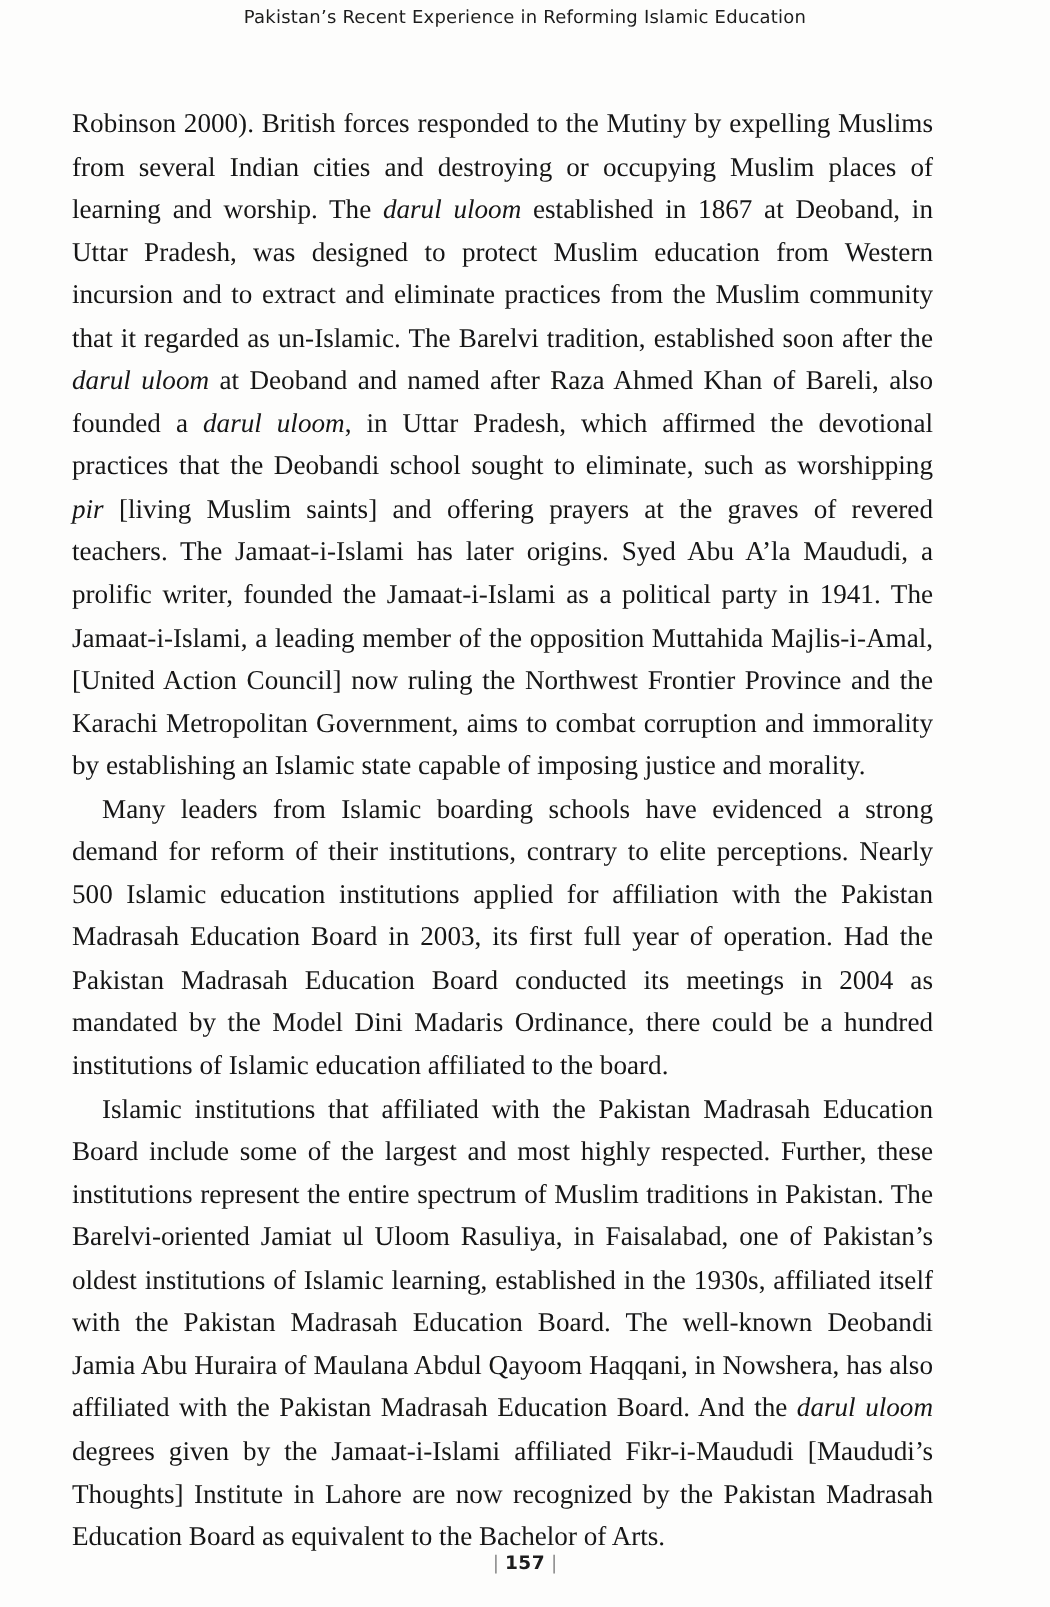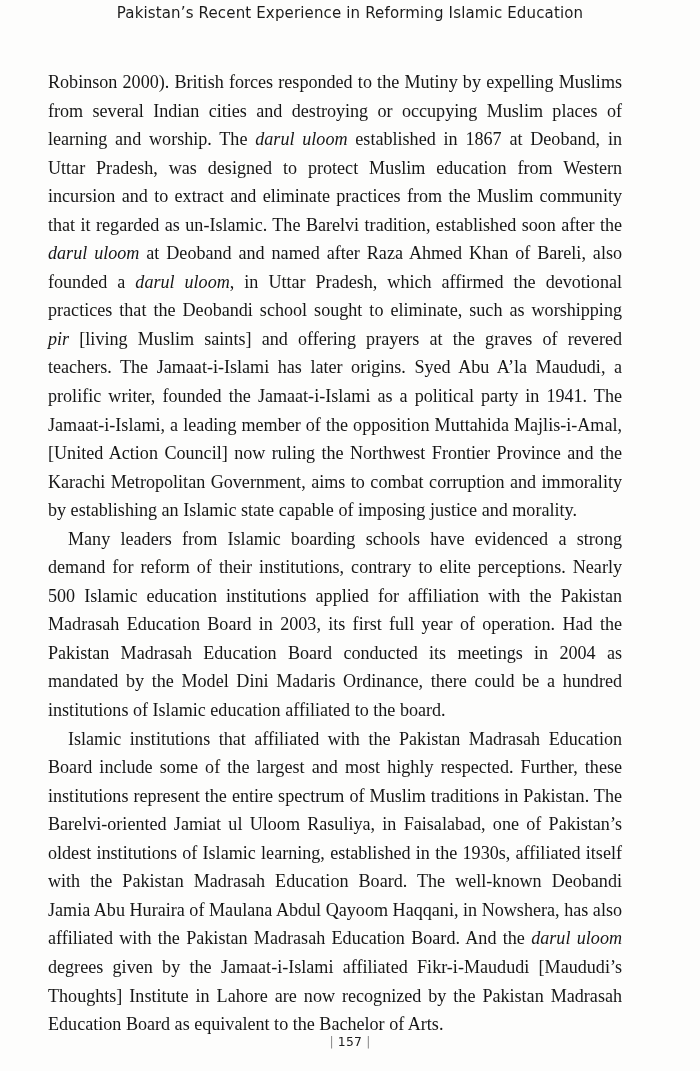--- a/index.html
+++ b/index.html
@@ -27,21 +27,21 @@
   }
 
   
   .running-head {
     position: absolute;
     left: 0;
     top: 4px;
     width: 700px;
     text-align: center;
     font-family: "DejaVu Sans", "Liberation Sans", sans-serif;
-    font-size: 15px;
+    font-size: 12px;
     font-weight: 400;
     letter-spacing: 0.15px;
     color: #1c1c1c;
     white-space: nowrap;
   }
 
   
   .textblock {
     position: absolute;
     left: 48px;
@@ -85,21 +85,21 @@
     color: #1c1c1c;
     white-space: nowrap;
   }
   .folio .rule {
     color: #8a8a8a;
     font-weight: 400;
     font-size: 12.4px;
     padding: 0 4px;
   }
   .folio .num {
-    font-weight: normal;
+    font-weight: bold;
     letter-spacing: 0.3px;
   }
 </style>
 </head>
 <body style="background: rgb(253, 253, 252);">
 
 <div class="page">
 
   <div class="running-head">Pakistan’s Recent Experience in Reforming Islamic Education</div>
 

